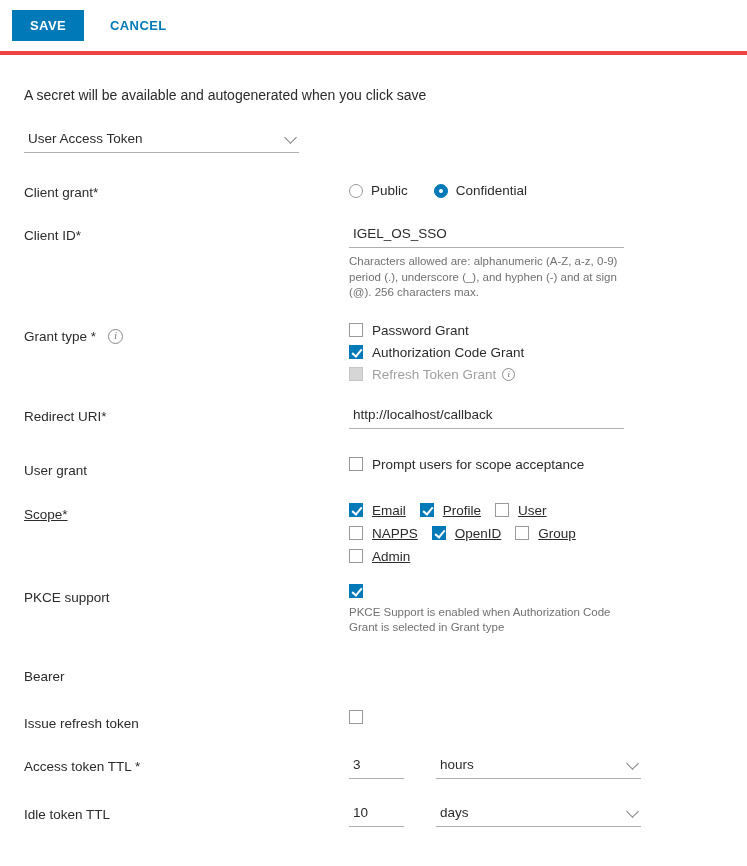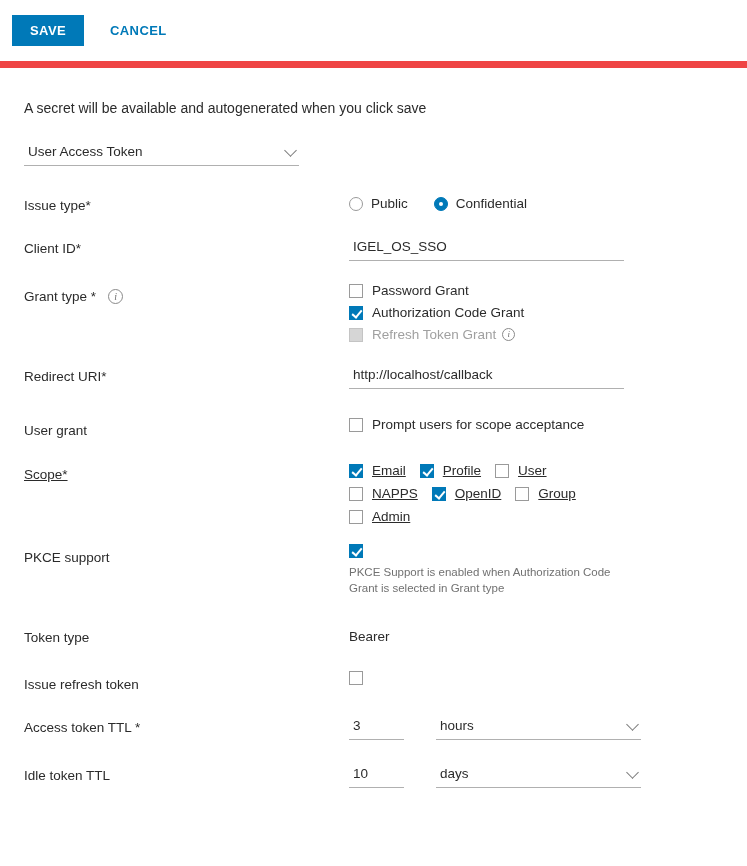--- a/index.html
+++ b/index.html
@@ -5,23 +5,23 @@
   * { box-sizing: border-box; }
   html, body {
     margin: 0; padding: 0;
     width: 747px; height: 866px;
     background: #ffffff;
     font-family: "Liberation Sans", sans-serif;
     color: #2b2b2b;
     overflow: hidden;
   }
   .toolbar {
-    height: 68px;
+    height: 55px;
     background: #ffffff;
-    border-bottom: 7px solid #ef4444;
+    border-bottom: 4px solid #ef4444;
     display: flex;
     align-items: center;
     padding: 0 12px;
   }
   .btn-save {
     background: #0079b8;
     color: #ffffff;
     border: none;
     font-size: 13px;
     font-weight: bold;
@@ -187,35 +187,36 @@
   <div class="row">
     <div class="field">
       <div class="select-wrap">
         <span class="val">User Access Token</span>
         <span class="chev"></span>
       </div>
     </div>
   </div>
 
   <div class="row" style="margin-top:26px;">
-    <div class="label">Issue type*</div>
+    <div class="label">Client grant*</div>
     <div class="field">
       <div class="radio-row">
         <span class="radio"></span>
         <span class="radio-label">Public</span>
         <span class="radio checked"></span>
         <span class="radio-label">Confidential</span>
       </div>
     </div>
   </div>
 
   <div class="row" style="margin-top:22px;">
     <div class="label">Client ID*</div>
     <div class="field">
       <input class="text-input" value="IGEL_OS_SSO" style="">
+      <div class="hint">Characters allowed are: alphanumeric (A-Z, a-z, 0-9) period (.), underscore (_), and hyphen (-) and at sign (@). 256 characters max.</div>
     </div>
   </div>
 
   <div class="row" style="margin-top:22px;">
     <div class="label">
       <span>Grant type *</span>
       <span class="info-icon">i</span>
     </div>
     <div class="field">
       <div class="cb-row">
@@ -291,21 +292,20 @@
     <div class="label">PKCE support</div>
     <div class="field">
       <div class="cb-row">
         <span class="cb checked"></span>
       </div>
       <div class="hint" style="max-width:290px;">PKCE Support is enabled when Authorization Code Grant is selected in Grant type</div>
     </div>
   </div>
 
   <div class="row" style="margin-top:28px;">
-    <div class="label">Token type</div>
     <div class="field">
       <div class="value-text">Bearer</div>
     </div>
   </div>
 
   <div class="row" style="margin-top:26px;">
     <div class="label">Issue refresh token</div>
     <div class="field">
       <div class="cb-row">
         <span class="cb"></span>

